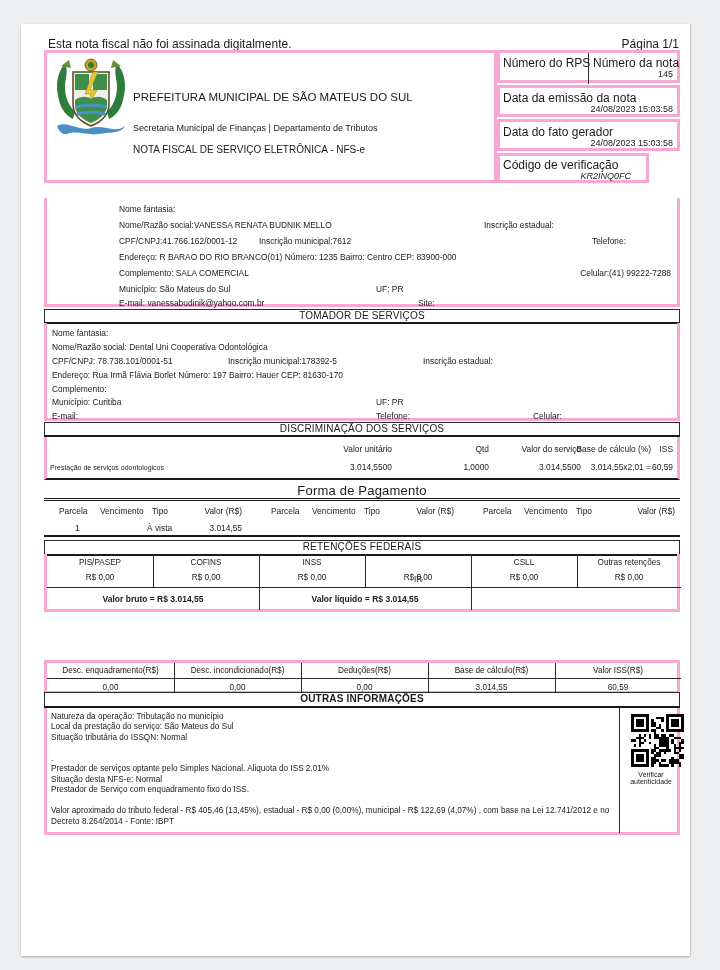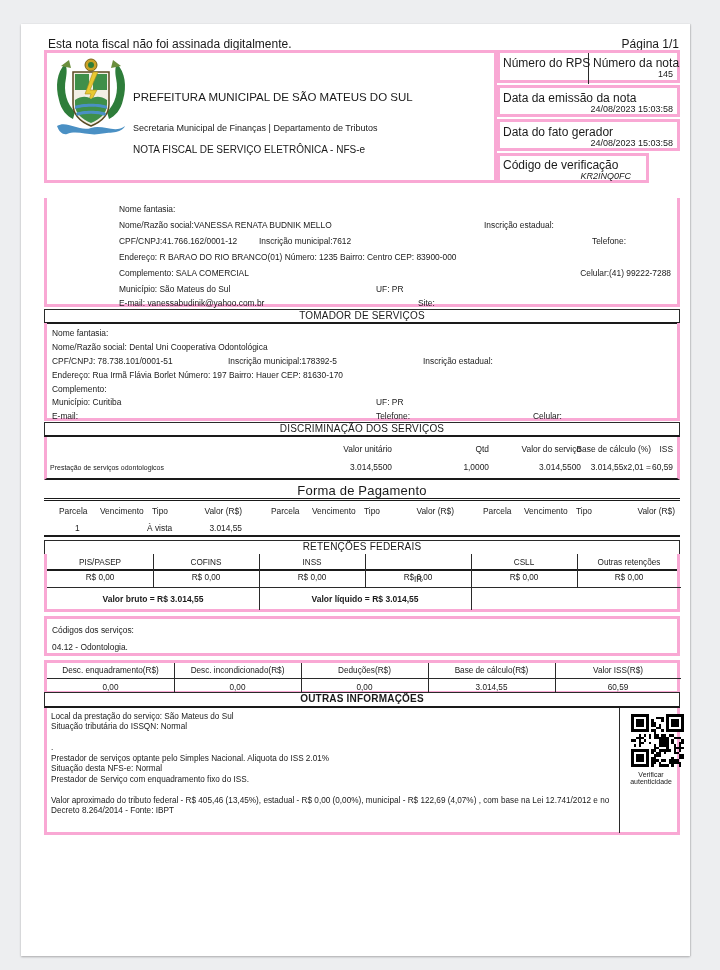--- a/index.html
+++ b/index.html
@@ -157,21 +157,21 @@
     <div class="t abs" style="left:439px; top:5px;">Parcela</div>
     <div class="t abs" style="left:480px; top:5px;">Vencimento</div>
     <div class="t abs" style="left:532px; top:5px;">Tipo</div>
     <div class="t abs right" style="left:585px; top:5px; width:46px;">Valor (R$)</div>
 
     <div class="t abs" style="left:31px;  top:22px;">1</div>
     <div class="t abs" style="left:103px; top:22px;">À vista</div>
     <div class="t abs right" style="left:152px; top:22px; width:46px;">3.014,55</div>
   </div>
 
-  <div class="sec-title" style="top:516px; height:31px;">RETENÇÕES FEDERAIS</div>
+  <div class="sec-title" style="top:516px; height:16px;">RETENÇÕES FEDERAIS</div>
   <div class="box" style="left:23px; top:530px; width:636px; height:58px; border-top:none;">
     <div class="vline" style="left:106px; top:0; height:33px;"></div>
     <div class="vline" style="left:212px; top:0; height:33px;"></div>
     <div class="vline" style="left:318px; top:0; height:33px;"></div>
     <div class="vline" style="left:424px; top:0; height:33px;"></div>
     <div class="vline" style="left:530px; top:0; height:33px;"></div>
     <div class="hline" style="left:0; top:33px; width:634px;"></div>
     <div class="cell-label" style="left:0;   top:4px;  width:106px;">PIS/PASEP</div>
     <div class="cell-label" style="left:106px; top:4px; width:106px;">COFINS</div>
     <div class="cell-label" style="left:212px; top:4px; width:106px;">INSS</div>
@@ -184,24 +184,20 @@
     <div class="cell-label" style="left:318px; top:19px; width:106px;">R$ 0,00</div>
     <div class="cell-label" style="left:424px; top:19px; width:106px;">R$ 0,00</div>
     <div class="cell-label" style="left:530px; top:19px; width:104px;">R$ 0,00</div>
 
     <div class="vline" style="left:212px; top:33px; height:23px;"></div>
     <div class="vline" style="left:424px; top:33px; height:23px;"></div>
     <div class="cell-label bold" style="left:0;   top:40px; width:212px; font-size:8.5px;">Valor bruto = R$ 3.014,55</div>
     <div class="cell-label bold" style="left:212px; top:40px; width:212px; font-size:8.5px;">Valor líquido = R$ 3.014,55</div>
   </div>
 
-  <div class="box" style="left:23px; top:592px; width:636px; height:40px;">
-    <div class="t abs" style="left:5px; top:6px;">Códigos dos serviços:</div>
-    <div class="t abs" style="left:5px; top:23px;">04.12 - Odontologia.</div>
-  </div>
 
   <div class="box" style="left:23px; top:636px; width:636px; height:34px;">
     <div class="vline" style="left:127px; top:0; height:32px;"></div>
     <div class="vline" style="left:254px; top:0; height:32px;"></div>
     <div class="vline" style="left:381px; top:0; height:32px;"></div>
     <div class="vline" style="left:508px; top:0; height:32px;"></div>
     <div class="hline" style="left:0; top:15px; width:634px;"></div>
     <div class="cell-label" style="left:0;   top:3px; width:127px;">Desc. enquadramento(R$)</div>
     <div class="cell-label" style="left:127px; top:3px; width:127px;">Desc. incondicionado(R$)</div>
     <div class="cell-label" style="left:254px; top:3px; width:127px;">Deduções(R$)</div>
@@ -211,20 +207,21 @@
     <div class="cell-label" style="left:127px; top:20px; width:127px;">0,00</div>
     <div class="cell-label" style="left:254px; top:20px; width:127px;">0,00</div>
     <div class="cell-label" style="left:381px; top:20px; width:127px;">3.014,55</div>
     <div class="cell-label" style="left:508px; top:20px; width:126px;">60,59</div>
   </div>
 
   <div class="sec-title" style="top:668px; height:16px;font-weight:bold;">OUTRAS INFORMAÇÕES</div>
   <div class="box" style="left:23px; top:684px; width:636px; height:127px; border-top:none;">
     <div class="vline" style="left:572px; top:0; height:125px;"></div>
     <div class="abs" style="left:4px; top:4px; width:560px;">
+      <div class="oi-line">Natureza da operação: Tributação no município</div>
       <div class="oi-line">Local da prestação do serviço: São Mateus do Sul</div>
       <div class="oi-line">Situação tributária do ISSQN: Normal</div>
       <div class="oi-line"></div>
       <div class="oi-line">.</div>
       <div class="oi-line">Prestador de serviços optante pelo Simples Nacional. Aliquota do ISS 2.01%</div>
       <div class="oi-line">Situação desta NFS-e: Normal</div>
       <div class="oi-line">Prestador de Serviço com enquadramento fixo do ISS.</div>
       <div class="oi-line"></div>
       <div class="oi-line oi-wrap">Valor aproximado do tributo federal - R$ 405,46 (13,45%), estadual - R$ 0,00 (0,00%), municipal - R$ 122,69 (4,07%) , com base na Lei 12.741/2012 e no Decreto 8.264/2014 - Fonte: IBPT</div>
     </div>

